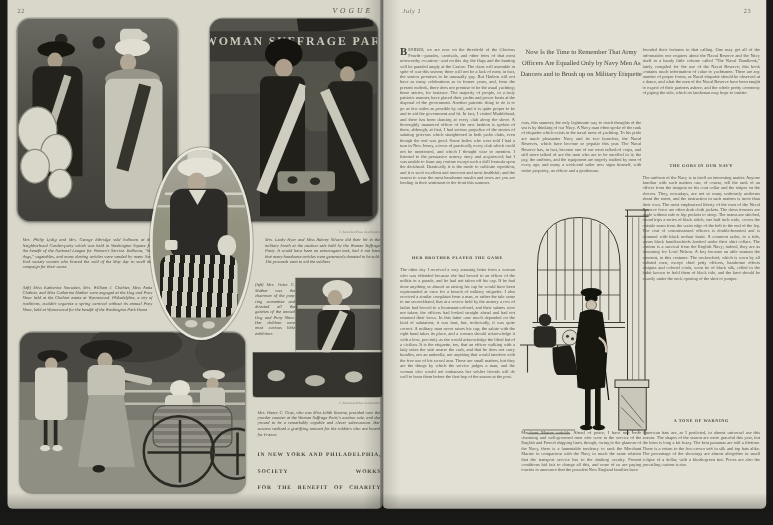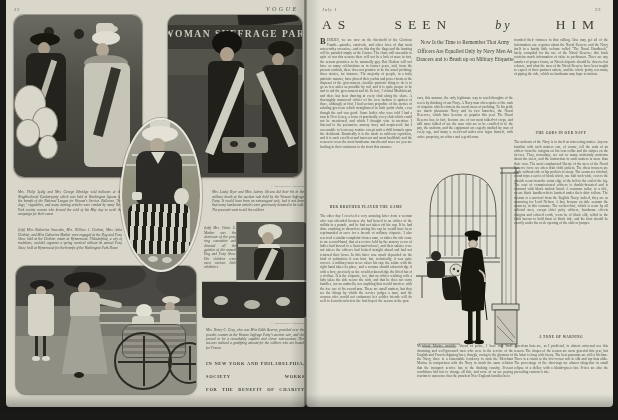--- a/index.html
+++ b/index.html
@@ -196,26 +196,20 @@
       <div class="s wheel" style="left:98px;top:66px;width:54px;height:54px;border:2.5px solid #2b2a24;"></div>
       <div class="s wheel" style="left:152px;top:76px;width:38px;height:38px;border:2px solid #2b2a24;"></div>
     </div>
   </div>
 
   <div class="page page-right">
 
     <span class="abs folio" style="left:16px;top:7px;font-style:italic;">July 1</span>
     <span class="abs folio" style="right:12px;top:7px;">23</span>
 
-    <div class="headline">
-      <span class="w">AS</span>
-      <span class="w">SEEN</span>
-      <span class="w by">by</span>
-      <span class="w">HIM</span>
-    </div>
 
     <div class="blk bodyblk" style="left:14px;top:38px;width:92px;height:164px;">
       <div class="sh">
         <span class="dropcap">B</span><span>ESIDES, we are now on the threshold of the Glorious Fourth—parades, carnivals, and other fetes of that most noteworthy occasion—and on this day the flags and the bunting will be paraded amply at the Casino. The clans will assemble in spite of war this season; there will not be a lack of men; in fact, the season promises to be unusually gay. But Harlem will not have as many celebrations as in former years, and, from the present outlook, there does not promise to be the usual yachting; these stories, for instance. The majority of people, in a truly patriotic manner, have placed their yachts and power boats at the disposal of the government. Another patriotic thing to do is to go as few miles as possible by rail, and it is quite proper to be and to aid the government and fit. In fact, I visited Marblehead, and there has been dancing at every club along the shore. A thoroughly mannered officer of the new fashion is spoken of there, although, at first, I had serious prejudice of the stories of saluting grievous which straightened in both yacht clubs, even though the end was good. Some ladies who were told I had a turn in New Jersey, a town of practically every club which could not be mentioned, and which I thought wise to mention. I listened to the persuasive armory story and acquiesced; but I was unable to learn any routine except such a drill formula upon the deckhand. Drastically it is the mode to cultivate repetition, and it is such excellent and innocent and most healthful; and the season to wear the most handsome muslin and roses are you are lending in their sentiment to the front this summer.</span>
       </div>
     </div>
     <div class="blk subh" style="left:14px;top:205px;width:92px;height:6px;">
       <div class="sh">HER BROTHER PLAYED THE GAME</div>
     </div>
     <div class="blk bodyblk" style="left:14px;top:214px;width:92px;height:166px;">

